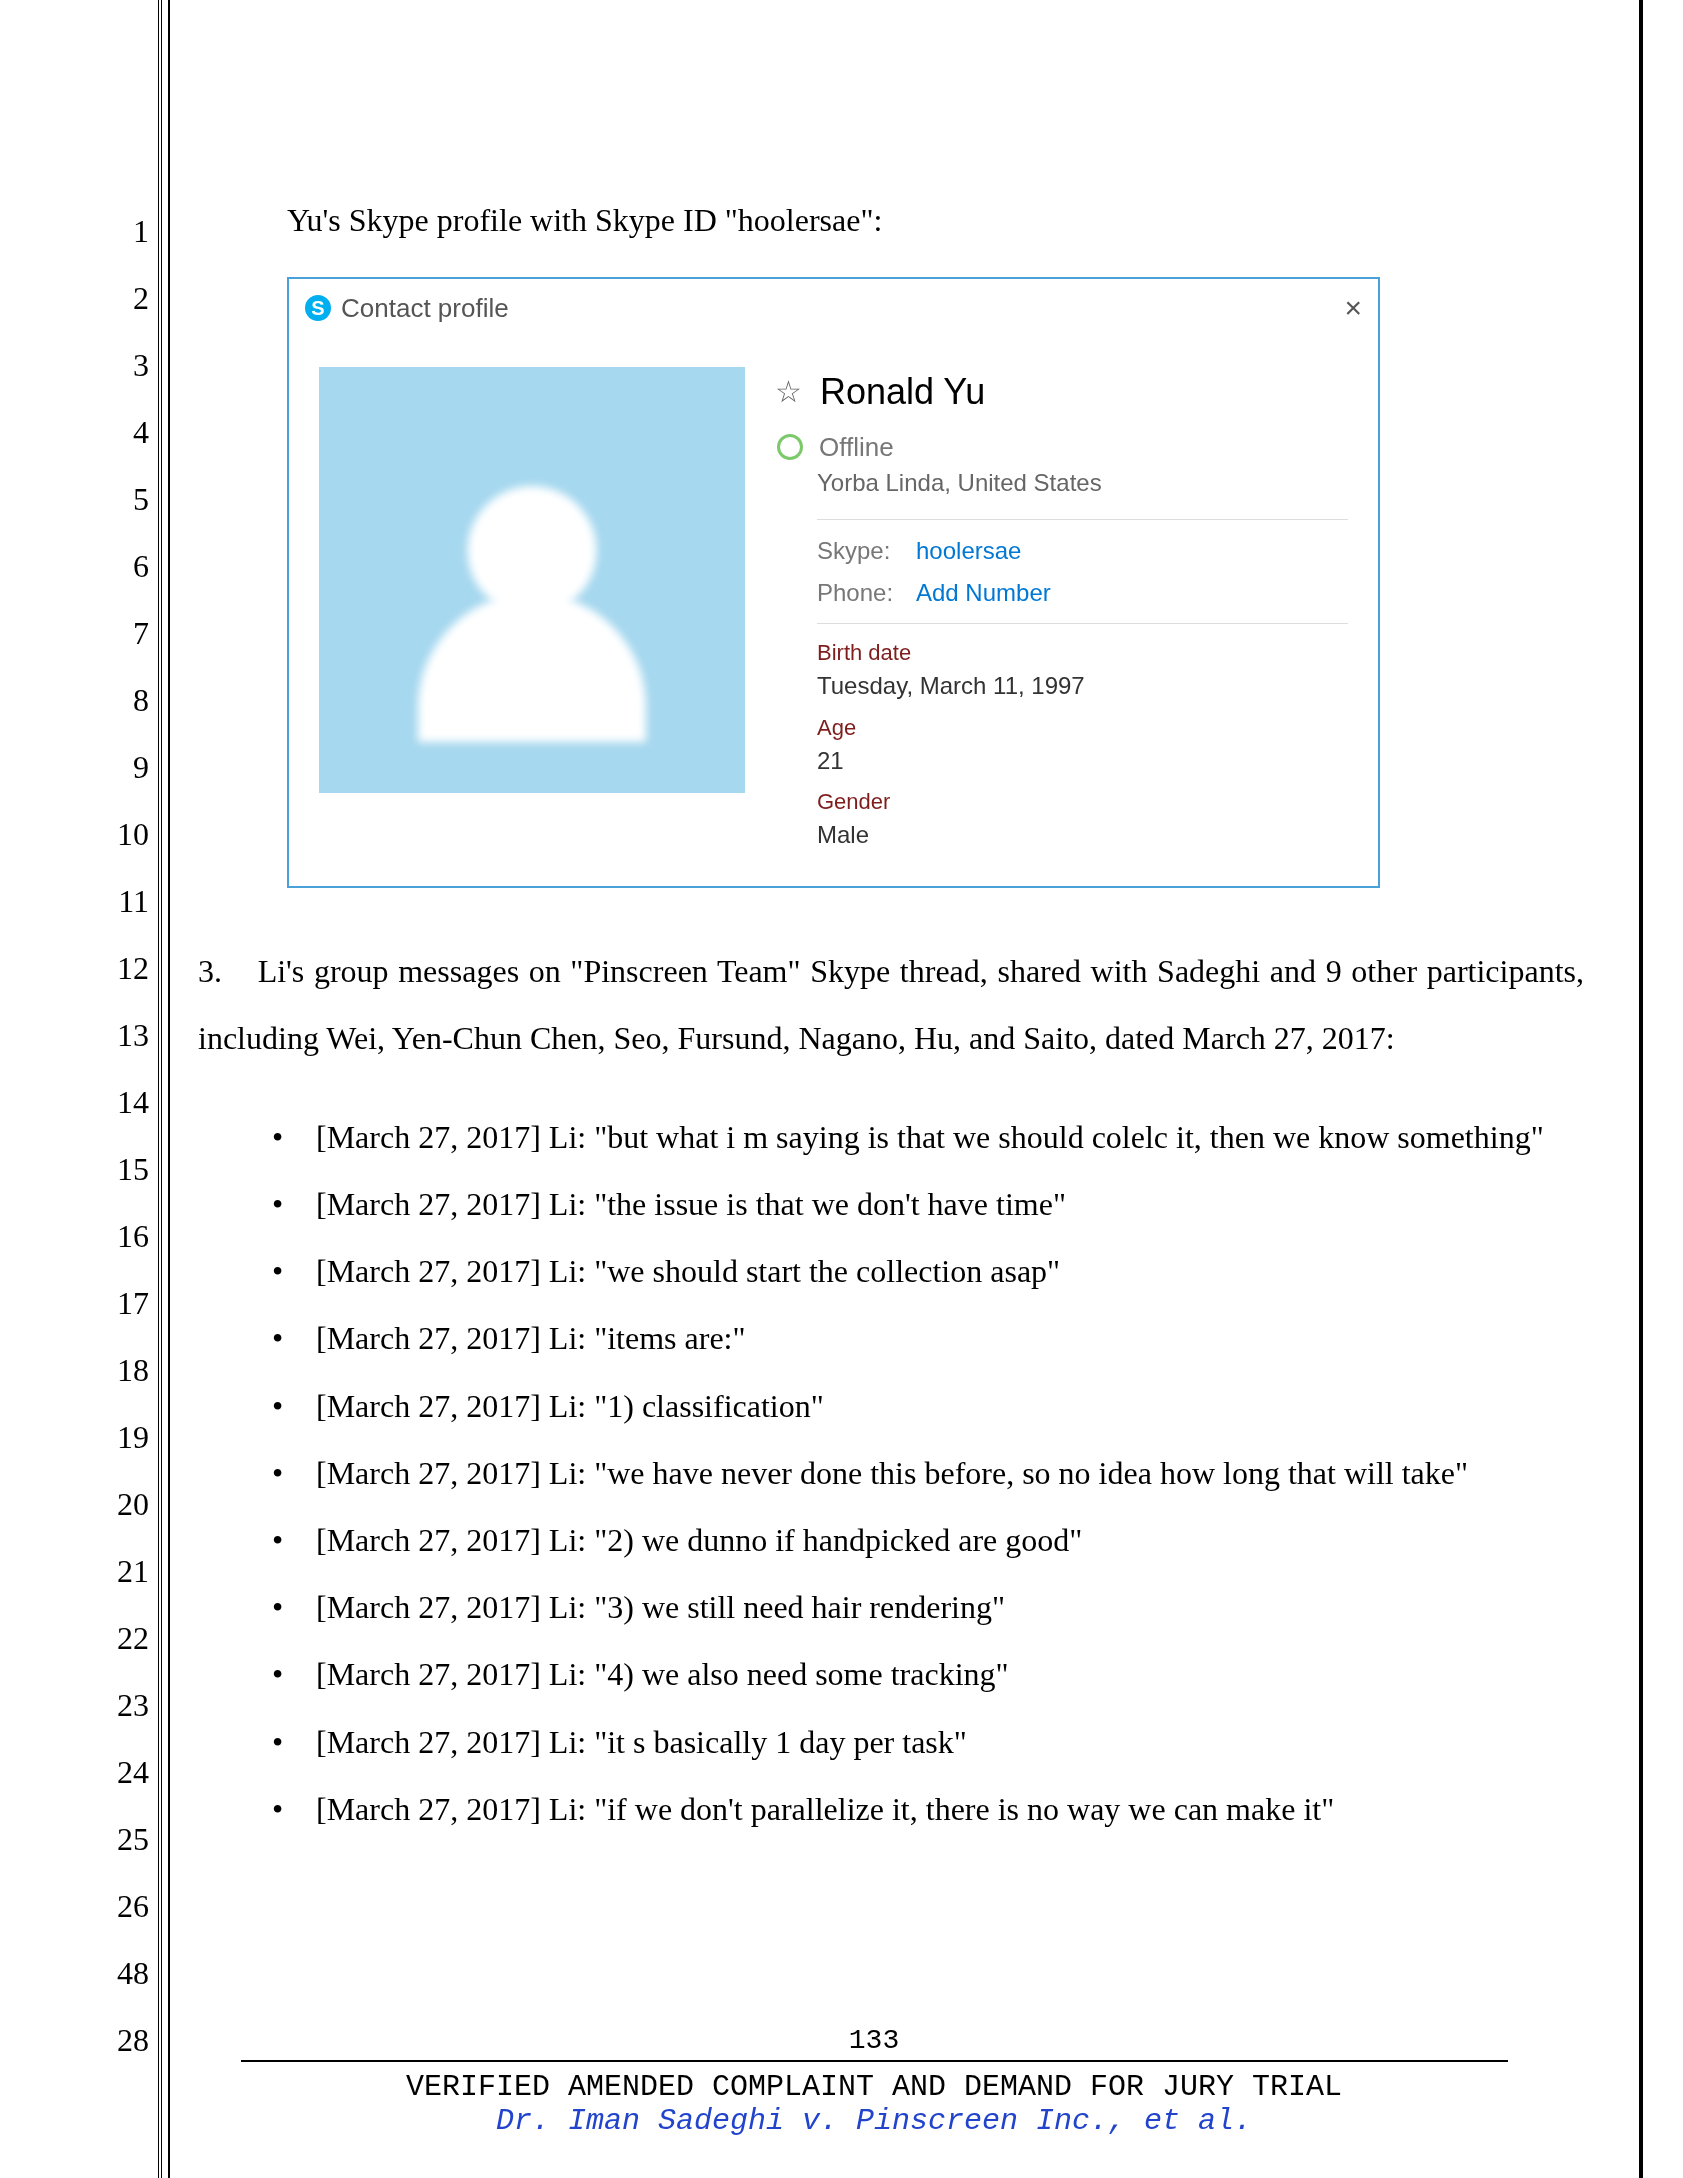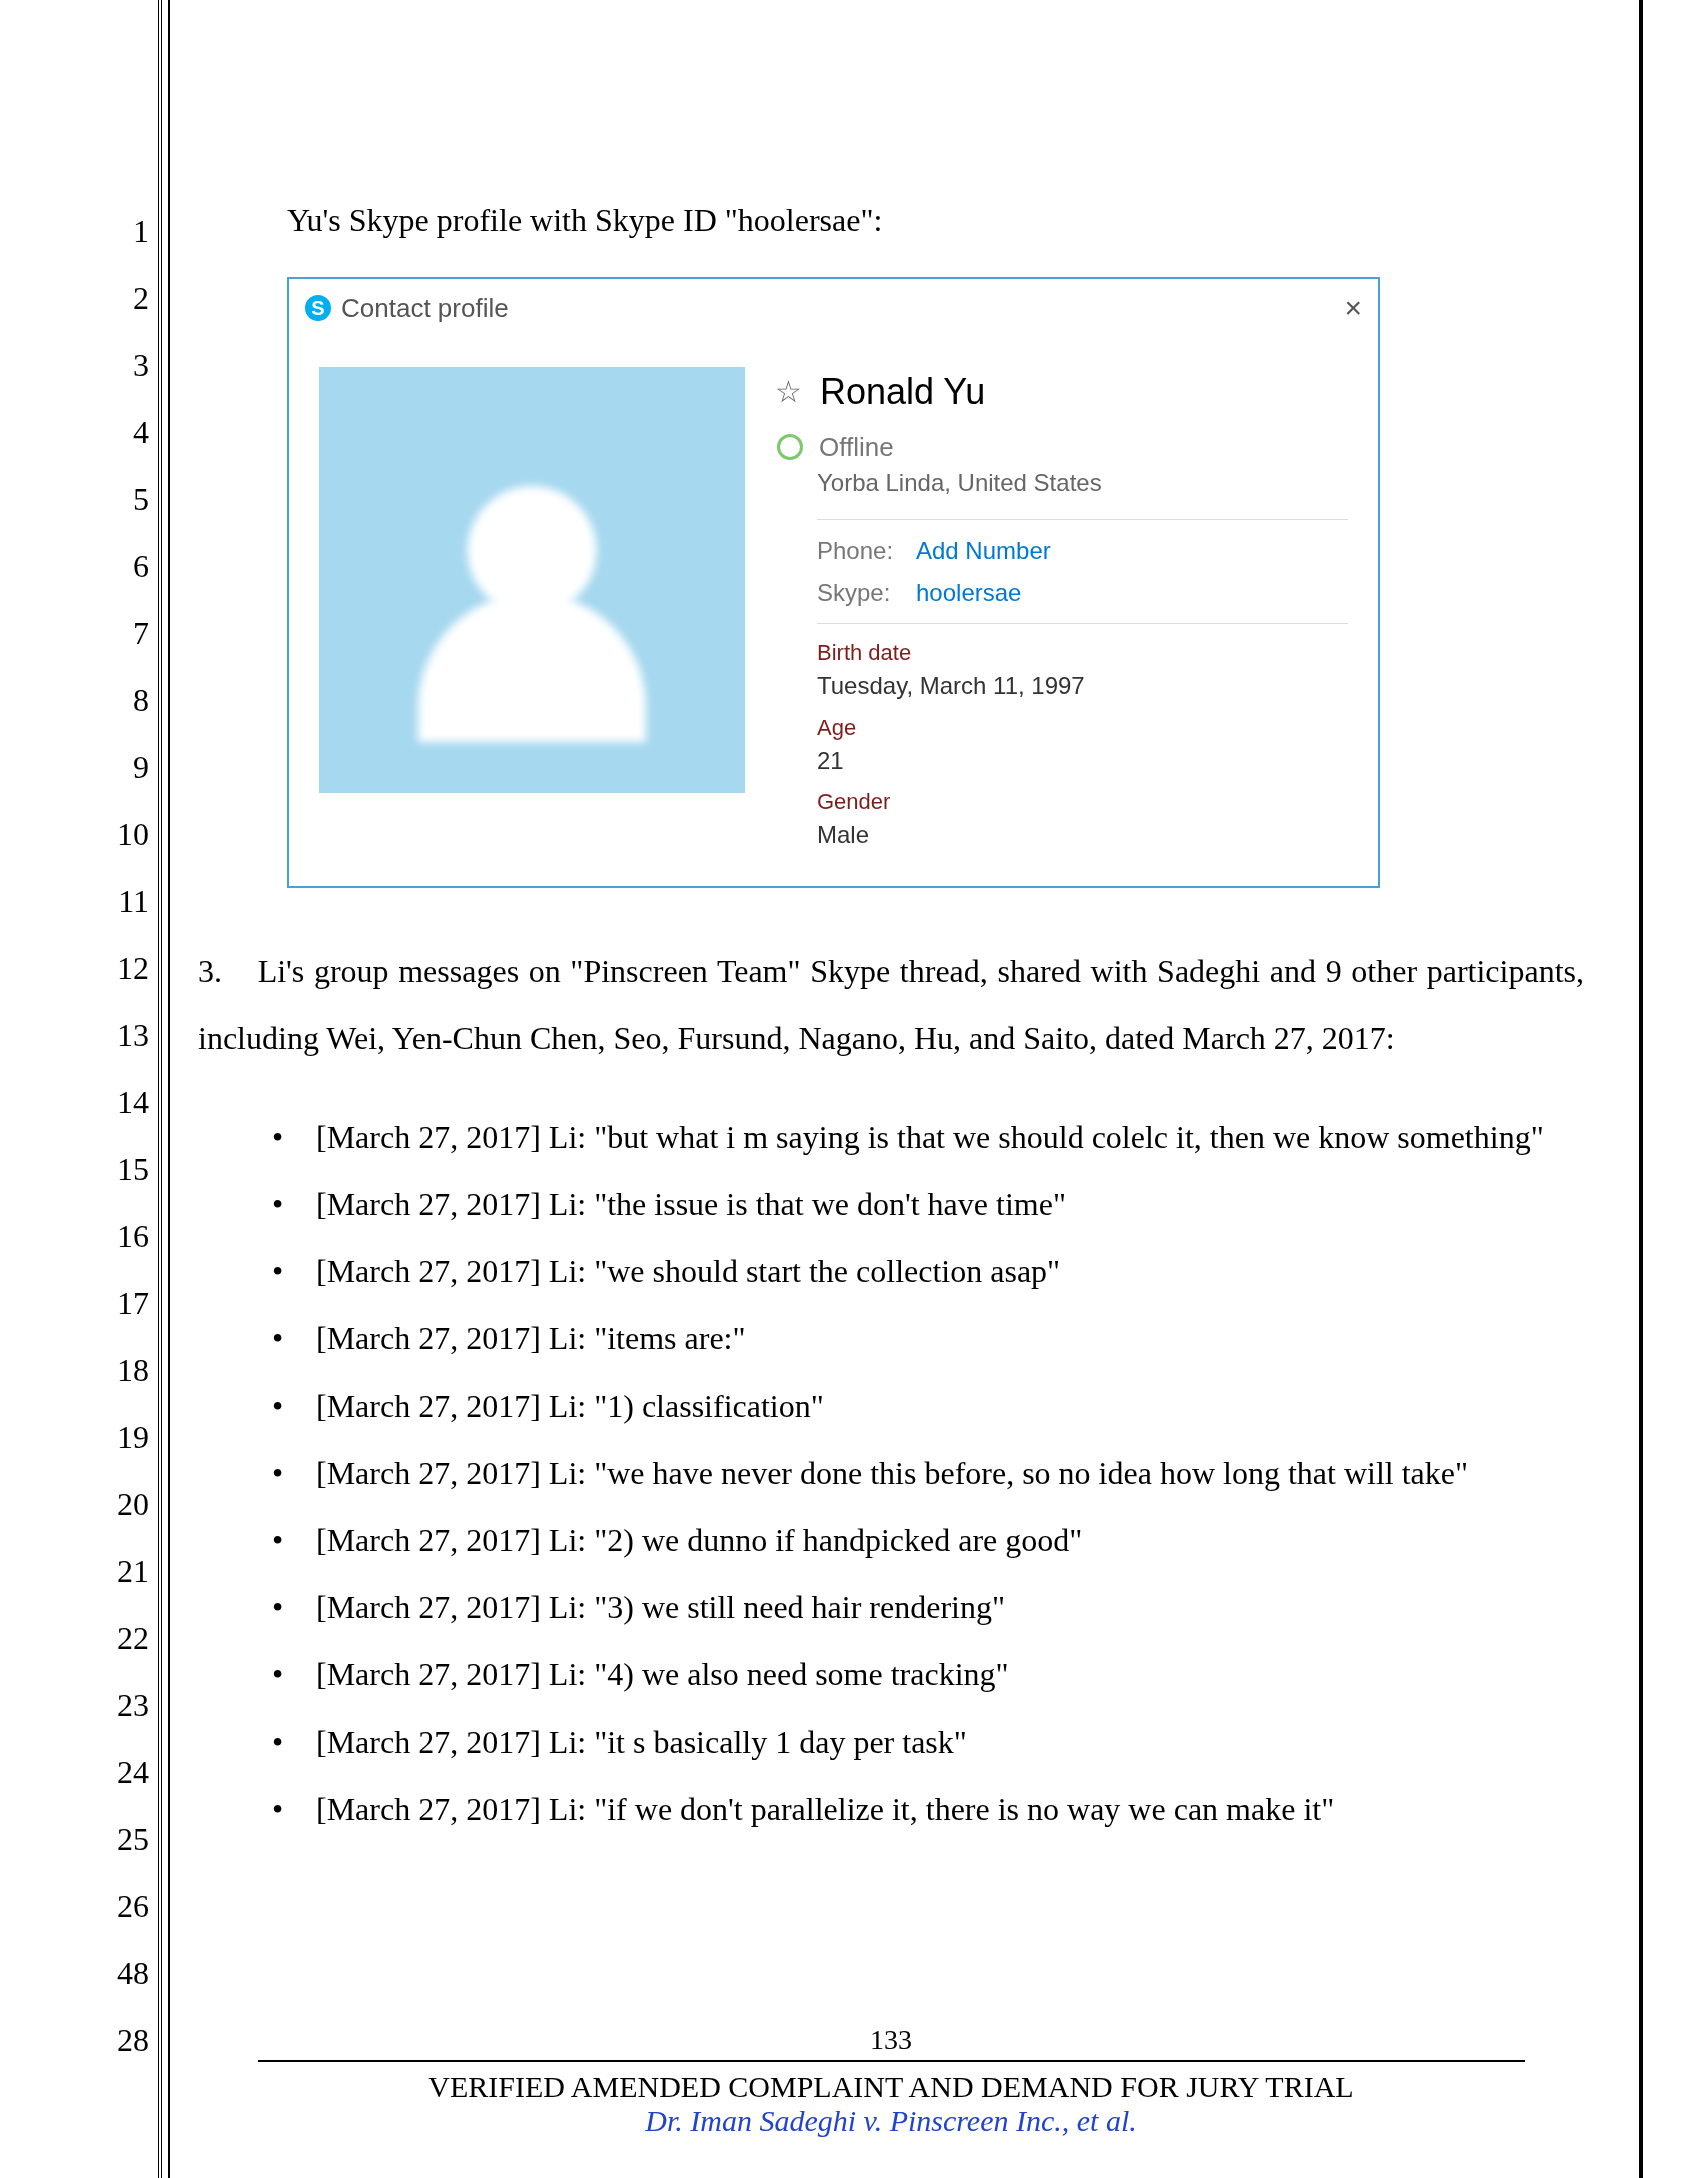--- a/index.html
+++ b/index.html
@@ -210,25 +210,26 @@
     text-align: left;
   }
   .bullets li::before {
     content: "•";
     position: absolute;
     left: 10px;
     font-size: 32px;
   }
   .footer {
     position: absolute;
-    left: 198px;
+    left: 181px;
     bottom: 40px;
     width: 1386px;
     text-align: center;
     font-size: 30px;
+    font-family: Liberation Mono, monospace;
   }
   .footer-pagenum {
     font-size: 28px;
     margin-bottom: 4px;
   }
   .footer-line {
     border-top: 2px solid #000;
     width: 1267px;
     margin: 0 auto 8px auto;
   }
@@ -295,26 +296,26 @@
           <span class="star-icon">☆</span>
           <span class="profile-name">Ronald Yu</span>
         </div>
         <div class="status-row">
           <span class="status-circle"></span>
           <span class="status-text">Offline</span>
         </div>
         <div class="location-text">Yorba Linda, United States</div>
         <div class="divider"></div>
         <div class="field-row">
+          <span class="field-label">Skype:</span>
+          <span class="field-value-link">hoolersae</span>
+        </div>
+        <div class="field-row">
           <span class="field-label">Phone:</span>
           <span class="field-value-link">Add Number</span>
-        </div>
-        <div class="field-row">
-          <span class="field-label">Skype:</span>
-          <span class="field-value-link">hoolersae</span>
         </div>
         <div class="divider"></div>
         <div class="small-label">Birth date</div>
         <div class="small-value">Tuesday, March 11, 1997</div>
         <div class="small-label">Age</div>
         <div class="small-value">21</div>
         <div class="small-label">Gender</div>
         <div class="small-value">Male</div>
       </div>
     </div>

